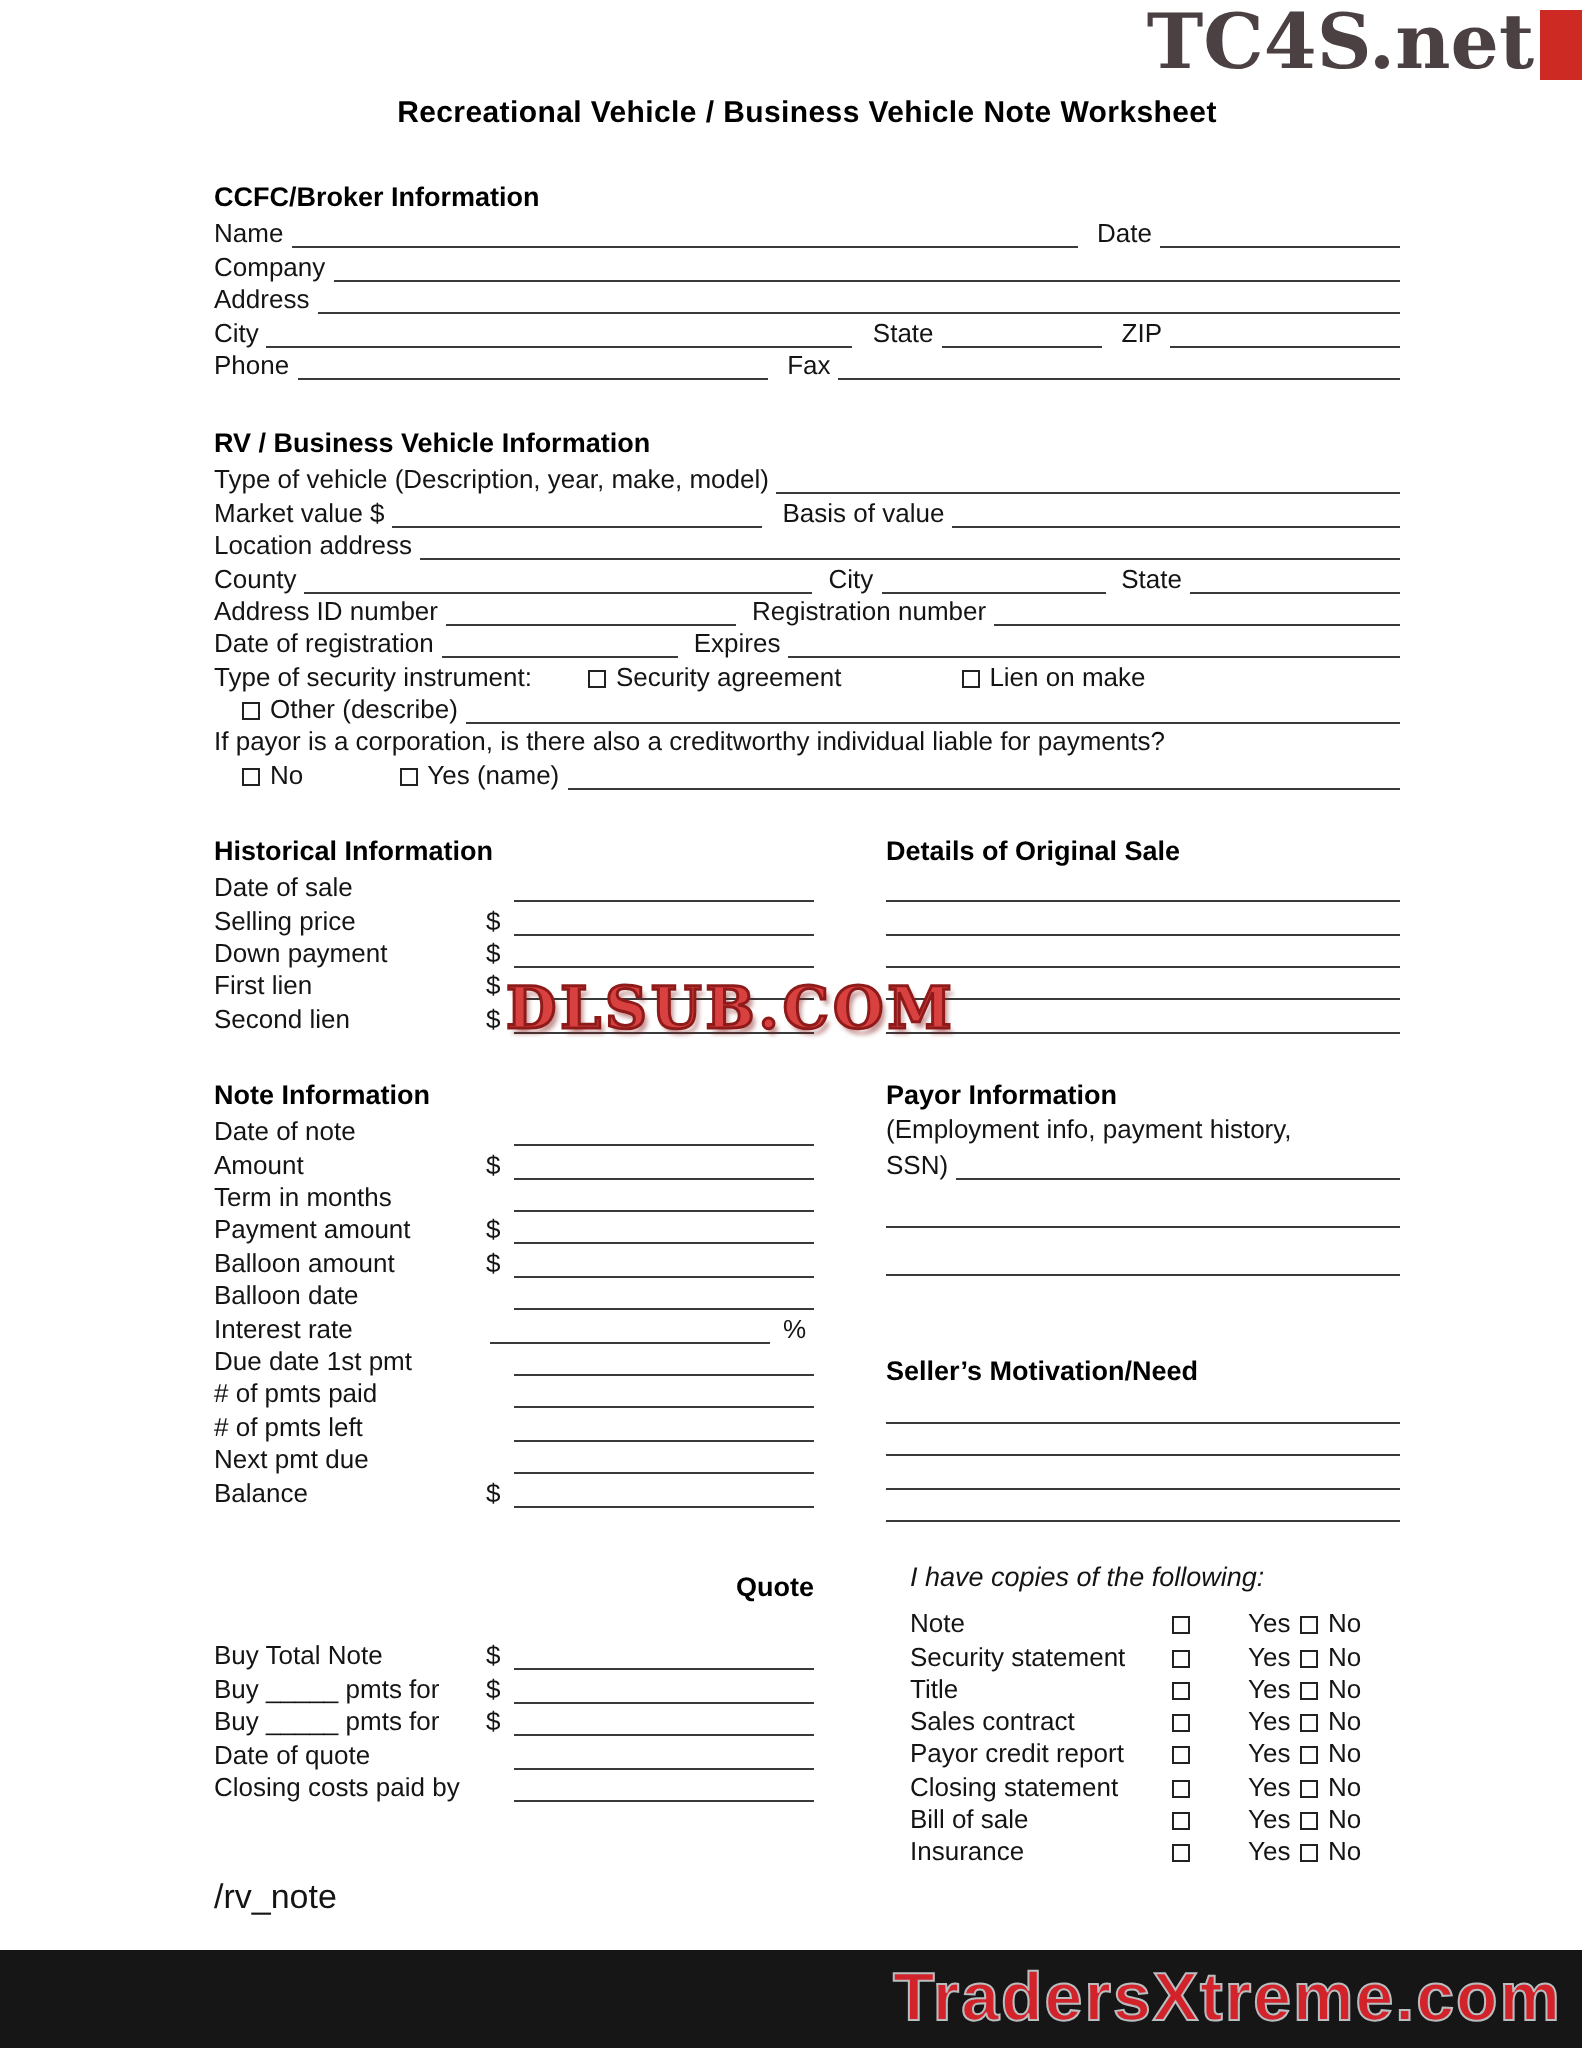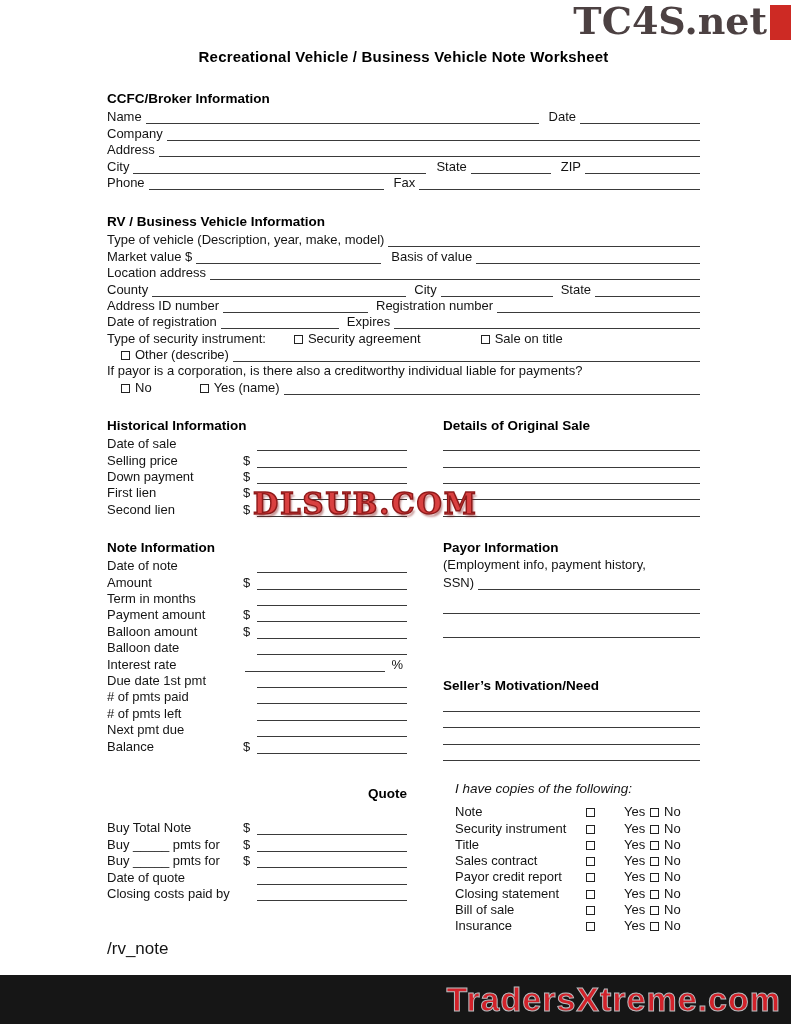--- a/index.html
+++ b/index.html
@@ -155,21 +155,21 @@
         <span class="lbl">Date of registration</span>
         <span class="line w118"></span>
         <span class="lbl ml8">Expires</span>
         <span class="line grow"></span>
       </div>
       <div class="frow">
         <span class="lbl">Type of security instrument:</span>
         <span class="cb ml24"></span>
         <span class="lbl">Security agreement</span>
         <span class="cb ml56"></span>
-        <span class="lbl">Sale on title</span>
+        <span class="lbl">Lien on make</span>
       </div>
       <div class="frow">
         <span class="cb ml14"></span>
         <span class="lbl">Other (describe)</span>
         <span class="line grow"></span>
       </div>
       <div class="frow">
         <span class="lbl">If payor is a corporation, is there also a creditworthy individual liable for payments?</span>
       </div>
       <div class="frow">
@@ -341,21 +341,21 @@
           <span class="optcell w64">
               <span class="cb"></span>
               <span class="lbl">Yes</span>
             </span>
           <span class="optcell w50">
               <span class="cb"></span>
               <span class="lbl">No</span>
             </span>
         </div>
         <div class="frow cr">
-          <span class="lbl grow">Security instrument</span>
+          <span class="lbl grow">Security statement</span>
           <span class="optcell w64">
               <span class="cb"></span>
               <span class="lbl">Yes</span>
             </span>
           <span class="optcell w50">
               <span class="cb"></span>
               <span class="lbl">No</span>
             </span>
         </div>
         <div class="frow cr">

